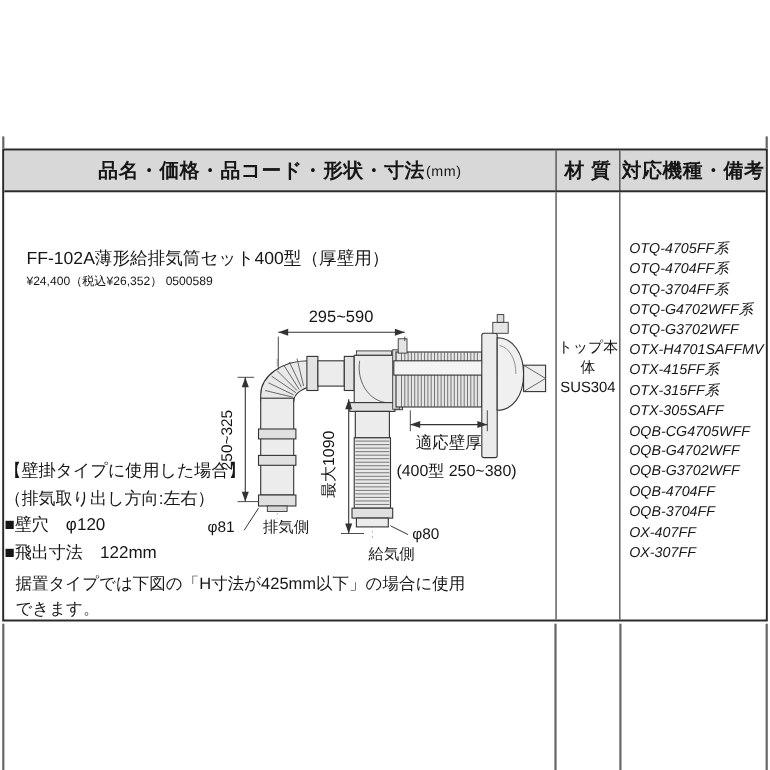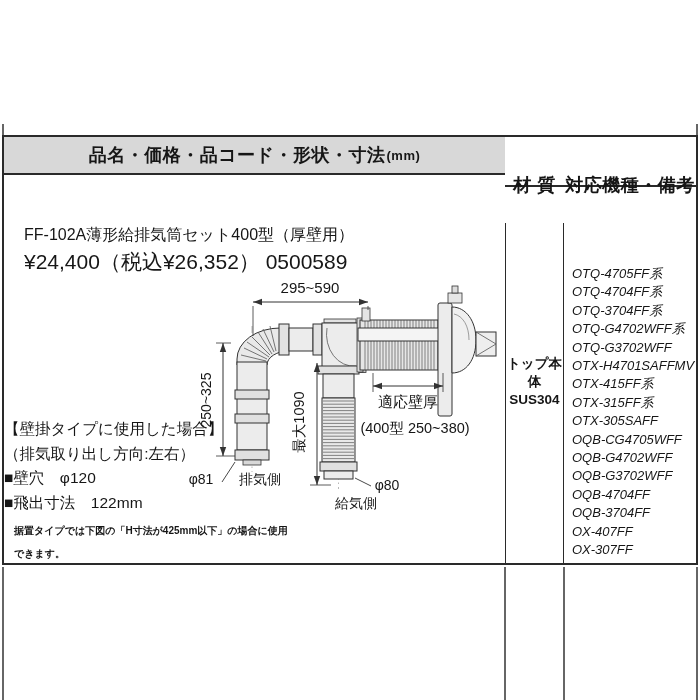--- a/index.html
+++ b/index.html
@@ -4,33 +4,33 @@
 <style>
   html,body{margin:0;padding:0;}
   body{width:700px;height:700px;background:#ffffff;font-family:"Liberation Sans","DejaVu Sans",sans-serif;color:#161616;}
   .page{position:relative;width:700px;height:700px;overflow:hidden;background:#fff;}
 
   
   .spec-table{position:absolute;left:2px;top:135px;width:692px;height:426px;border:2px solid #2a2a2a;display:grid;
     grid-template-columns:501px 58px 1fr;grid-template-rows:38px 1fr;background:#fff;}
   .hdr{background:#d8d8d8;border-bottom:2px solid #2a2a2a;display:flex;align-items:center;justify-content:center;
     font-weight:bold;font-size:18px;letter-spacing:.5px;white-space:nowrap;}
-  .hdr .small{font-size:13px;font-weight:bold;margin-left:1px;}
-  .colsep{border-left:1.5px solid #2a2a2a;margin-top:48px;}
+  .hdr .small{font-size:13px;font-weight:normal;margin-left:1px;}
+  .colsep{border-left:1.5px solid #2a2a2a;}
   .bodycell{position:relative;background:#fff;overflow:visible;}
 
   
   .product-name{position:absolute;left:20px;top:50px;font-size:16px;white-space:nowrap;text-align:center;}
-  .product-price{position:absolute;left:20px;top:73px;font-size:21px;white-space:nowrap;}
+  .product-price{position:absolute;left:20px;top:73px;font-size:11px;white-space:nowrap;}
   .wall-note{position:absolute;left:0;top:242px;font-size:15.5px;line-height:24.6px;white-space:nowrap;}
-  .floor-note{position:absolute;left:10px;top:344px;font-size:10px;line-height:23px;white-space:nowrap;font-weight:bold;}
+  .floor-note{position:absolute;left:10px;top:344px;font-size:15px;line-height:23px;white-space:nowrap;}
   .diagram{position:absolute;left:161px;top:101px;}
 
   
-  .mat-top{position:absolute;top:132px;left:0;width:100%;text-align:center;font-size:13.5px;line-height:18px;font-weight:bold;}
+  .mat-top{position:absolute;top:132px;left:0;width:100%;text-align:center;font-size:13.5px;line-height:18px;}
   .mat-bottom{position:absolute;top:188px;left:0;width:100%;text-align:center;font-size:13.5px;line-height:18px;}
 
   
   .model-list{position:absolute;top:42px;left:8px;font-size:13px;line-height:18.4px;white-space:nowrap;font-style:italic;}
 
   
   .vline{position:absolute;width:1.5px;background:#666;}
   svg text{fill:#161616;}
 </style>
 </head>

